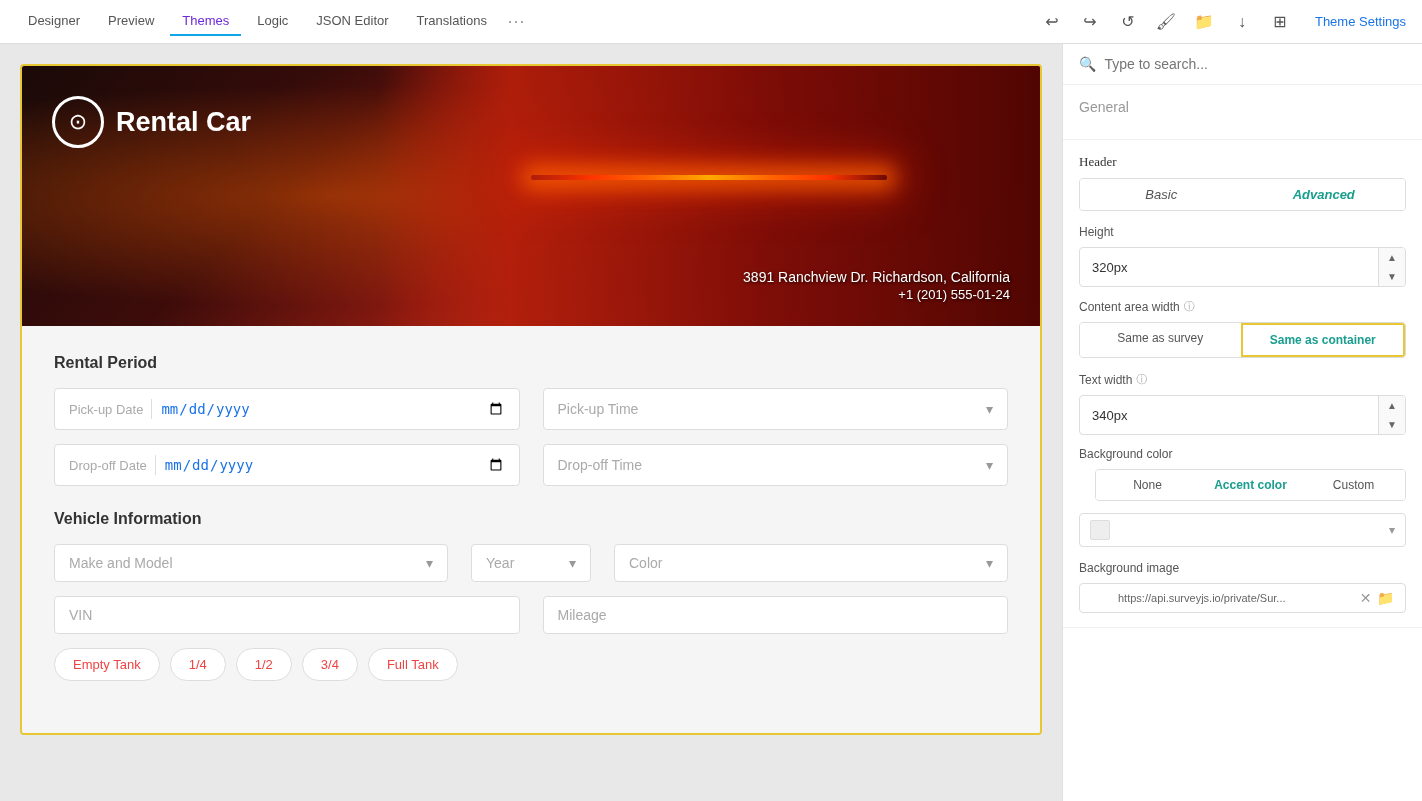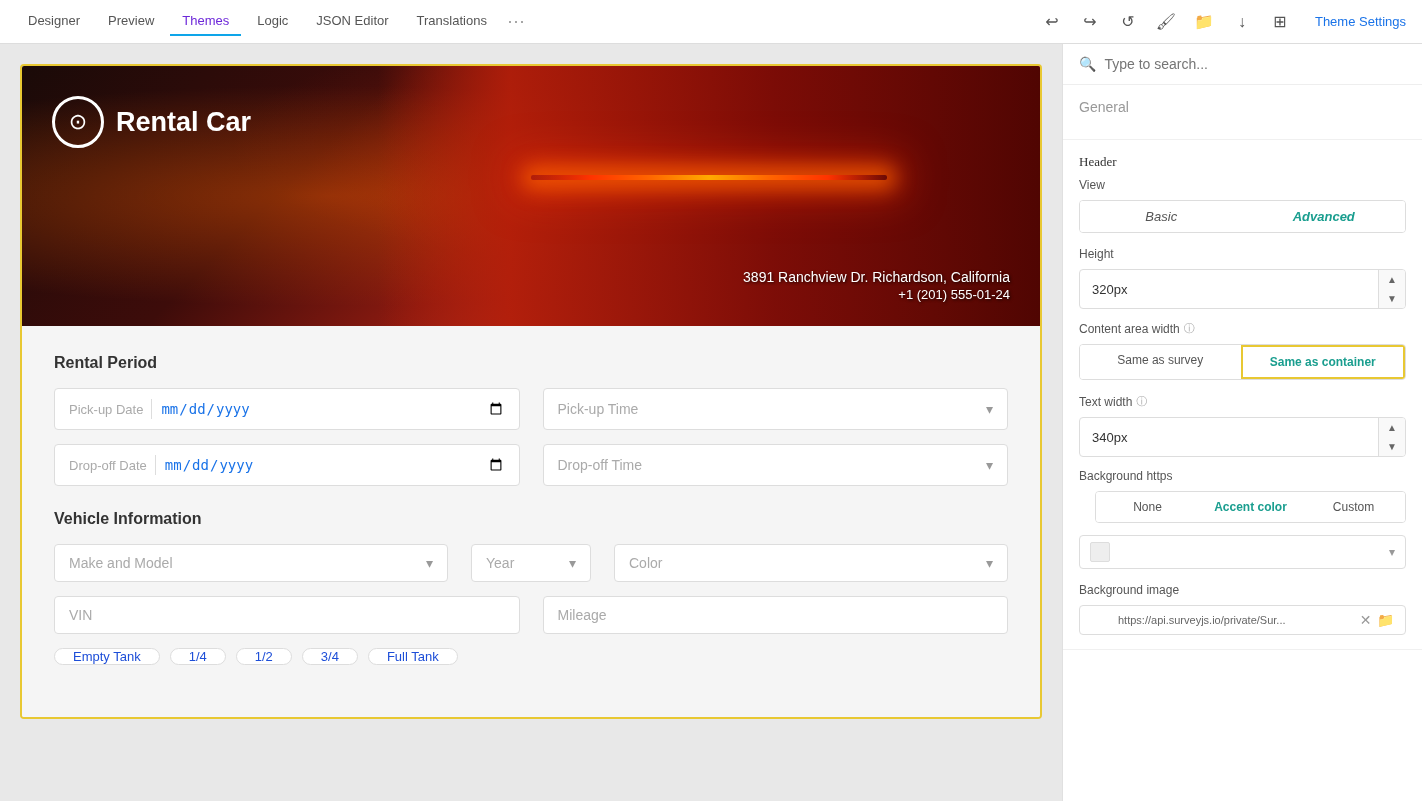--- a/index.html
+++ b/index.html
@@ -88,22 +88,22 @@
     .form-field input[type="date"] {
       border: none; outline: none; background: transparent; color: #1a73e8; font-size: 14px; flex: 1;
     }
     .form-field .separator { width: 1px; height: 20px; background: #ddd; }
     .form-field .dropdown-arrow { margin-left: auto; color: #999; }
 
     .section-gap { margin-bottom: 24px; }
 
     .fuel-row { display: flex; gap: 10px; margin-top: 14px; flex-wrap: wrap; }
     .fuel-btn {
-      padding: 0 18px; border-radius: 20px; border: 1px solid #ddd;
-      background: #fff; cursor: pointer; font-size: 13px; color: #1d4ed8;
+      padding: 8px 18px; border-radius: 20px; border: 1px solid #ddd;
+      background: #fff; cursor: pointer; font-size: 13px; color: #ef4444;
     }
 
     
     .right-panel {
       width: 360px; background: #fff; border-left: 1px solid #e0e0e0;
       overflow-y: auto; flex-shrink: 0;
     }
 
     .panel-search {
       padding: 12px 16px; border-bottom: 1px solid #eee; display: flex; align-items: center; gap: 8px;
@@ -291,23 +291,20 @@
       <input type="text" placeholder="Type to search..." style="">
     </div>
 
     <div class="panel-section">
       <div class="panel-section-title">General</div>
     </div>
 
     <div class="panel-section">
       <div class="panel-label">Header</div>
 
-      <div class="panel-sublabel">
-        <span>View</span>
-      </div>
       <div class="view-toggle">
         <div class="view-btn">Basic</div>
         <div class="view-btn active">Advanced</div>
       </div>
 
       <div class="panel-sublabel">
         <span>Height</span>
       </div>
       <div class="panel-input-row">
         <input class="panel-input" type="text" value="320px" style="">
@@ -332,21 +329,21 @@
       </div>
       <div class="panel-input-row">
         <input class="panel-input" type="text" value="340px" style="">
         <div class="panel-input-stepper">
           <button class="stepper-btn">▲</button>
           <button class="stepper-btn">▼</button>
         </div>
       </div>
 
       <div class="panel-sublabel">
-        <span>Background https</span>
+        <span>Background color</span>
       </div>
       <div class="bg-color-toggle">
         <div class="bg-btn">None</div>
         <div class="bg-btn active-teal">Accent color</div>
         <div class="bg-btn">Custom</div>
       </div>
 
       <div class="color-picker-row">
         <div class="color-swatch"></div>
         <span class="color-picker-arrow">▾</span>

